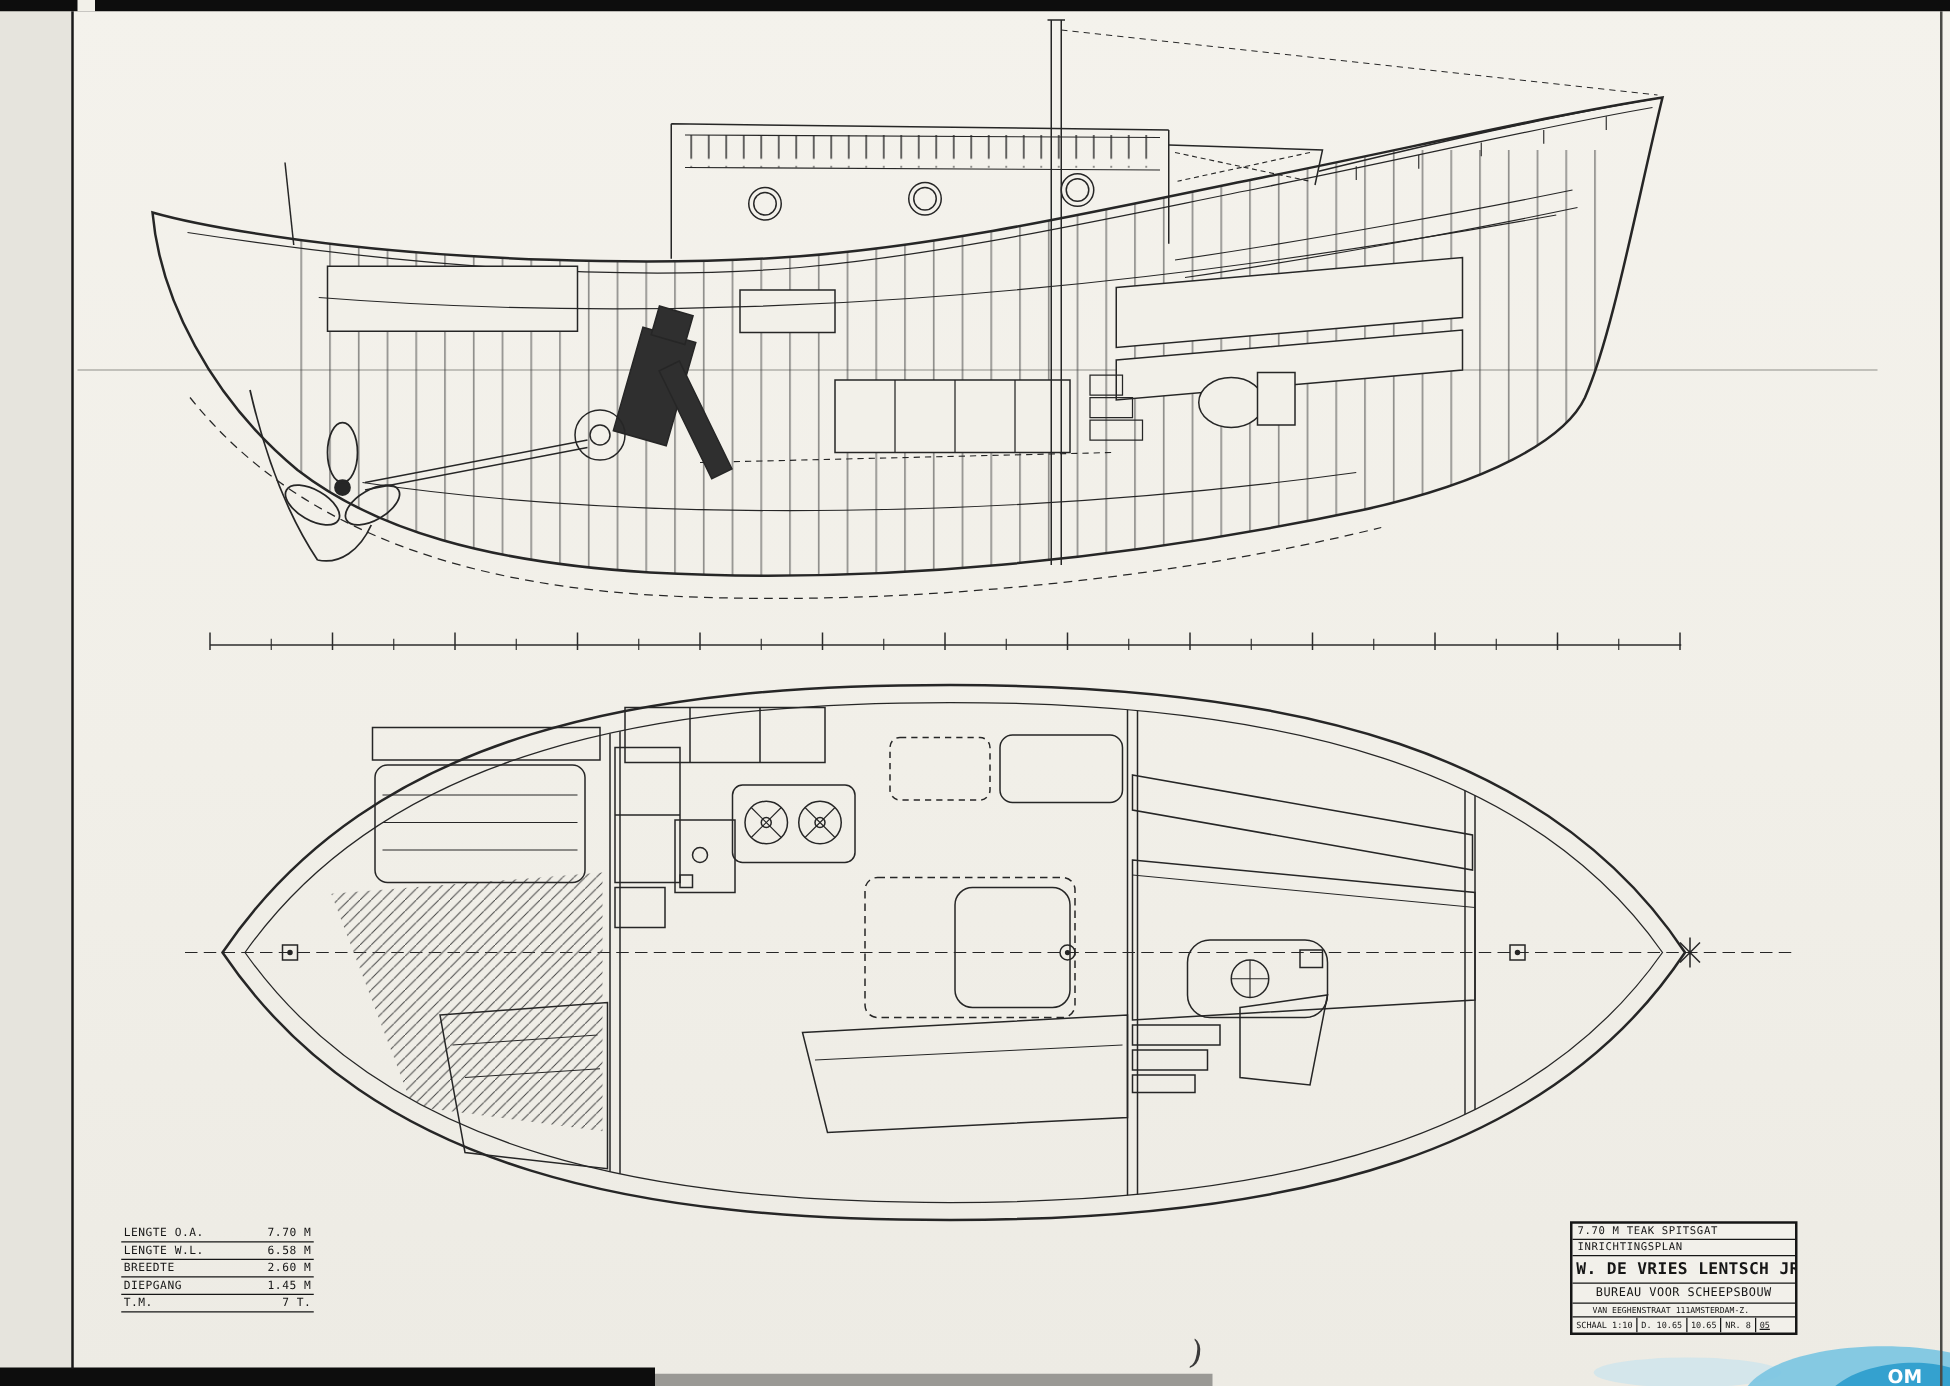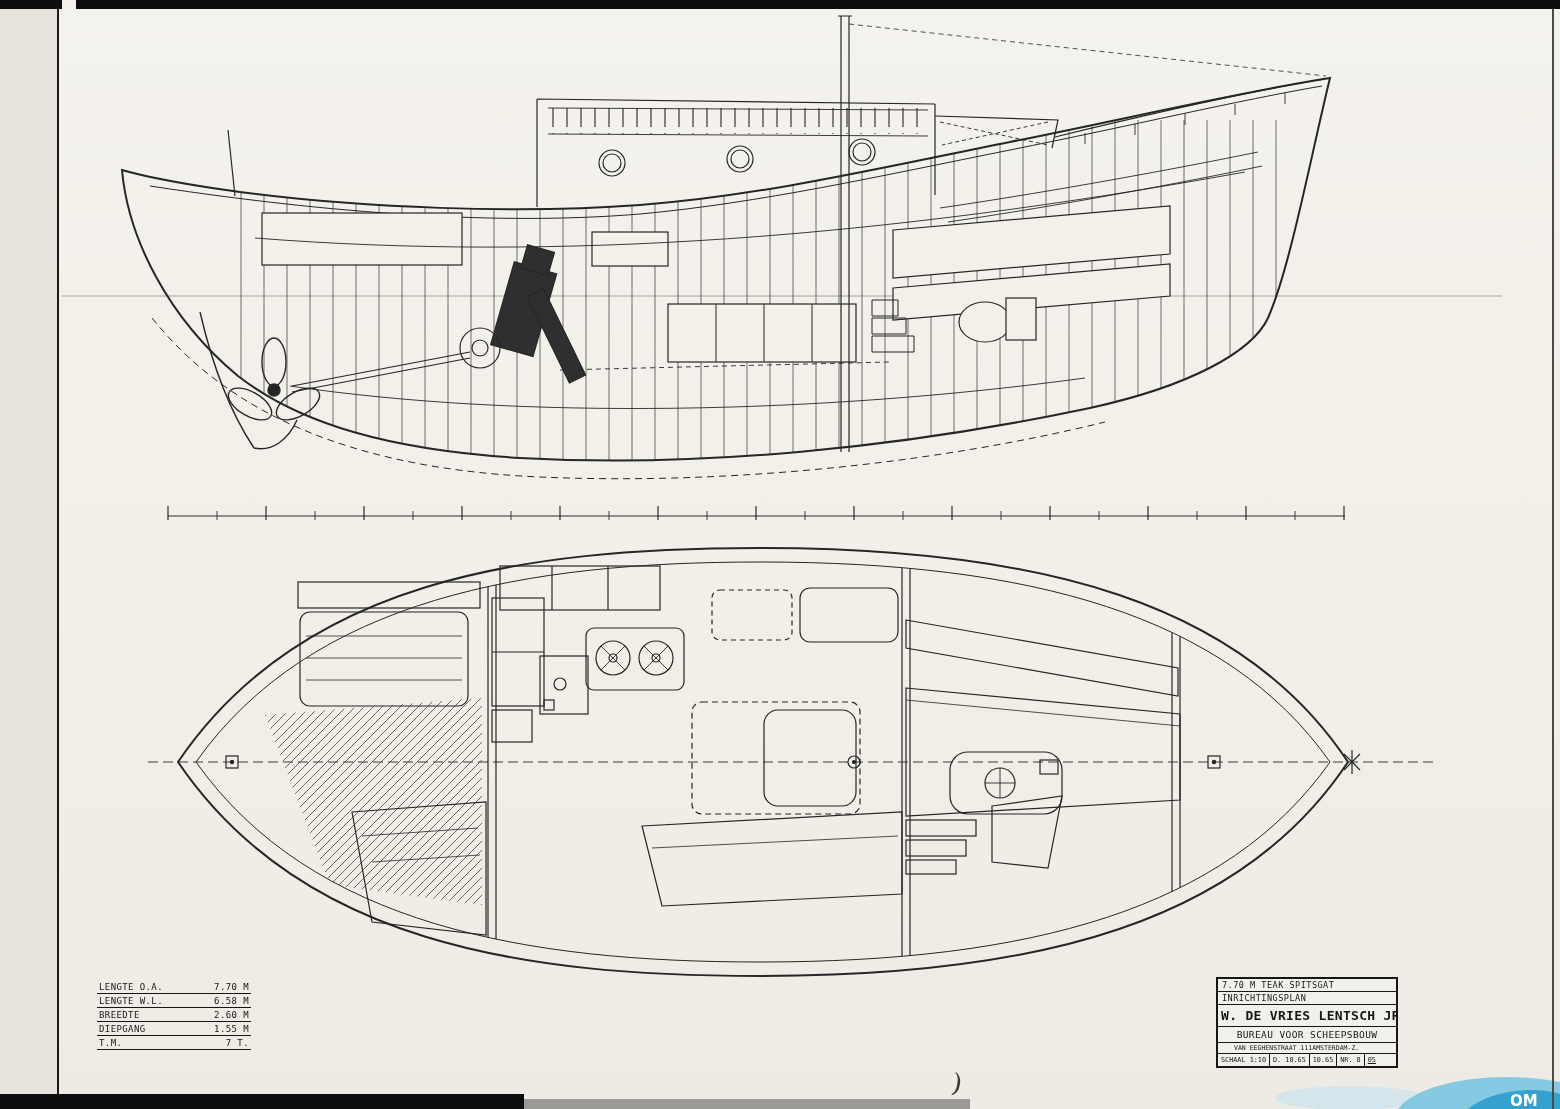--- a/index.html
+++ b/index.html
@@ -19,21 +19,21 @@
 
   .drawing-svg{position:absolute;left:0;top:0;}
 
   .dim-table{
     position:absolute;left:97px;top:980px;width:154px;
     font-size:9px;letter-spacing:.4px;color:#161616;
   }
   .dim-row{display:flex;justify-content:space-between;border-bottom:1.3px solid #161616;padding:1.5px 2px;white-space:nowrap;}
 
   .title-block{
-    position:absolute;left:1216px;top:977px;width:178px;
+    position:absolute;left:1256px;top:977px;width:178px;
     border:2px solid #161616;background:rgba(244,242,236,.65);color:#161616;
   }
   .tb-row{border-bottom:1px solid #161616;padding:1px 4px;white-space:nowrap;overflow:hidden;}
   .tb-small{font-size:8.5px;letter-spacing:.5px;}
   .tb-company{font-size:13px;font-weight:bold;letter-spacing:.3px;padding:3px 3px;}
   .tb-bureau{font-size:9.5px;letter-spacing:.4px;text-align:center;padding:2px 16px;}
   .tb-address{font-size:6.5px;display:flex;justify-content:flex-start;padding:1px 16px;}
   .tb-info{font-size:6.8px;display:flex;border-bottom:none;padding:0;text-align:center;}
   .tb-info span{border-right:1px solid #161616;padding:2px 3px;flex:0 0 auto;white-space:nowrap;}
   .tb-info span:last-child{border-right:none;text-decoration:underline;}
@@ -245,21 +245,21 @@
   <div class="dim-row">
     <span>LENGTE W.L.</span>
     <span>6.58 M</span>
   </div>
   <div class="dim-row">
     <span>BREEDTE</span>
     <span>2.60 M</span>
   </div>
   <div class="dim-row">
     <span>DIEPGANG</span>
-    <span>1.55 M</span>
+    <span>1.45 M</span>
   </div>
   <div class="dim-row">
     <span>T.M.</span>
     <span>7 T.</span>
   </div>
 </div>
 
 <div class="title-block">
   <div class="tb-row tb-small">7.70 M TEAK SPITSGAT</div>
   <div class="tb-row tb-small">INRICHTINGSPLAN</div>

